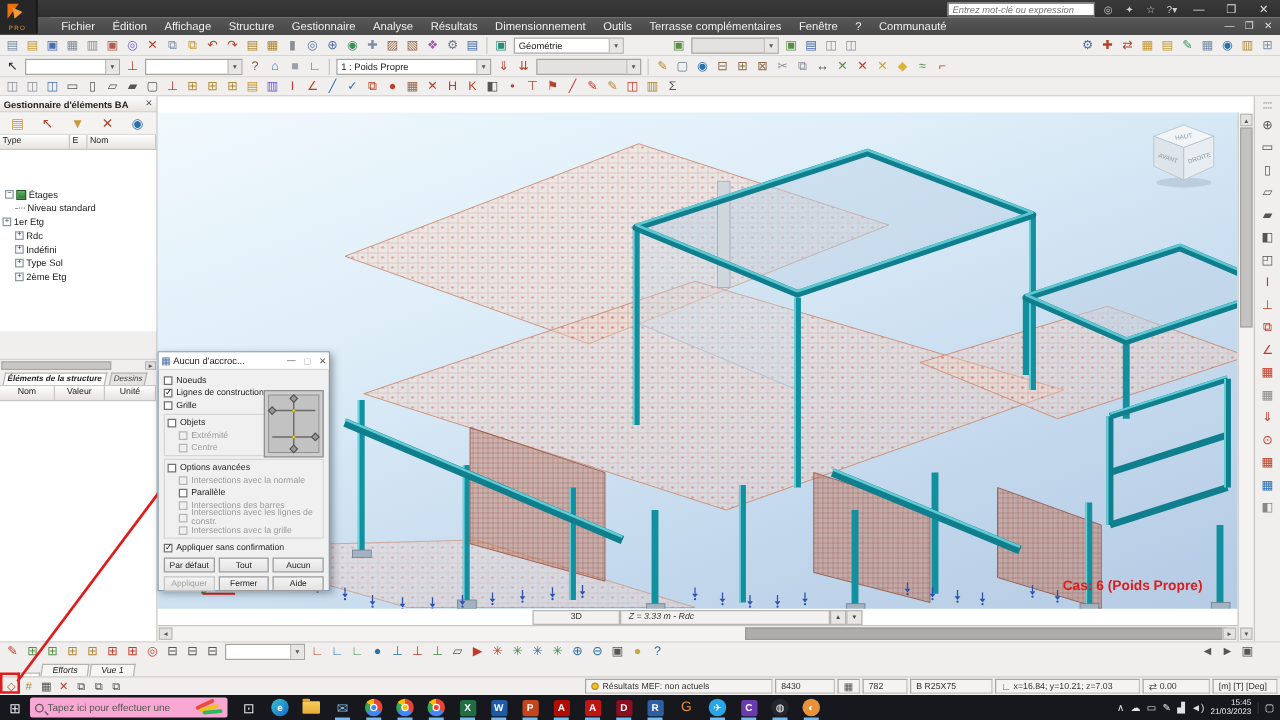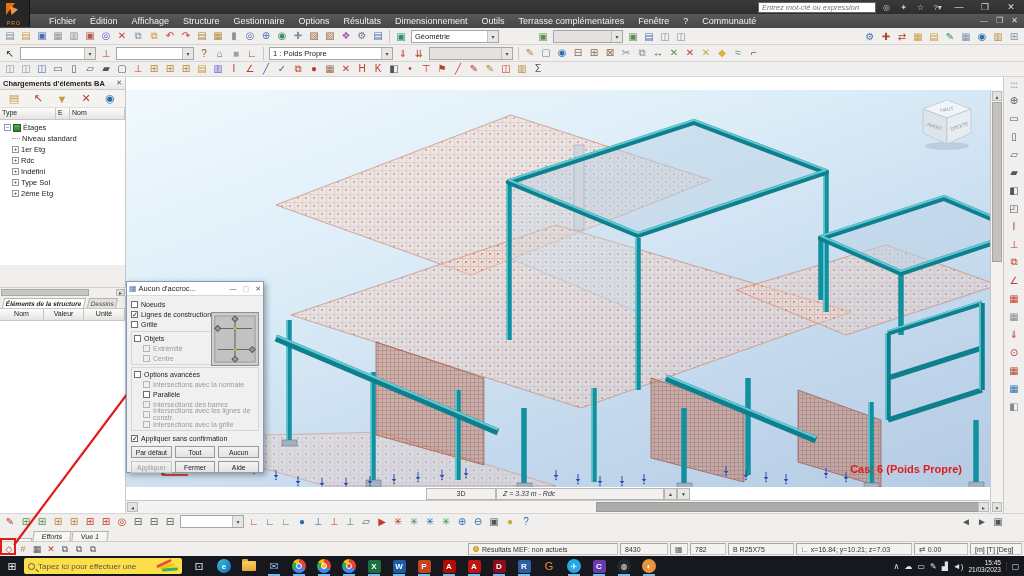--- a/index.html
+++ b/index.html
@@ -115,21 +115,21 @@
   #status-bar { position:absolute; left:0; top:541px; width:1024px; height:15px; background:#f0efee; border-top:1px solid #cfcdc9; display:flex; align-items:center; padding:0 2px; z-index:10; }
   #status-bar .ico { width:13px; font-size:9px; }
   .scell { height:12px; border:1px solid #c4c2bf; border-top-color:#a9a7a4; border-left-color:#a9a7a4; background:#f4f3f1;
     display:flex; align-items:center; font-size:7px; padding:0 4px; margin-left:2px; white-space:nowrap; overflow:hidden; color:#333; }
   .dot { width:6px; height:6px; border-radius:50%; background:#f3c11b; border:1px solid #b8912a; margin-right:3px; flex:0 0 auto; }
   .scico { font-size:8px; margin-right:2px; color:#555; }
 
   
   #taskbar { position:absolute; left:0; top:556px; width:1024px; height:20px; background:#16181d; display:flex; align-items:center; z-index:50; }
   #start-btn { width:24px; text-align:center; color:#e8eaed; font-size:11px; }
-  #tb-search { width:158px; height:16px; background:#fde047; border-radius:2px; display:flex; align-items:center; font-size:8px; color:#555; padding:0 4px; gap:3px; position:relative; }
+  #tb-search { width:158px; height:16px; background:#f9a8d4; border-radius:2px; display:flex; align-items:center; font-size:8px; color:#555; padding:0 4px; gap:3px; position:relative; }
   .mag { width:7px; height:7px; border:1.4px solid #555; border-radius:50%; position:relative; flex:0 0 auto; }
   .mag::after { content:""; position:absolute; left:6px; top:6px; width:4px; height:1.4px; background:#555; transform:rotate(45deg); }
   #pencils { position:absolute; right:2px; top:2px; width:26px; height:12px; }
   #pencils i { position:absolute; width:16px; height:3px; border-radius:2px; }
   #pencils i:nth-child(1){ background:#e84c3d; transform:rotate(-25deg); left:2px; top:2px; }
   #pencils i:nth-child(2){ background:#f1c40f; transform:rotate(-15deg); left:5px; top:5px; }
   #pencils i:nth-child(3){ background:#2eb85c; transform:rotate(-5deg); left:8px; top:8px; }
   #apps { display:flex; align-items:center; margin-left:8px; gap:7px; }
   .app { width:18px; height:18px; display:flex; align-items:center; justify-content:center; position:relative; }
   .app.run::after { content:""; position:absolute; bottom:-1px; left:3px; right:3px; height:2px; background:#76b9ed; }
@@ -170,21 +170,21 @@
       <span class="pro">PRO</span>
     </div>
   <div id="logo-drop">▾</div>
 
   <div id="menubar">
       <span class="mi">Fichier</span>
       <span class="mi">Édition</span>
       <span class="mi">Affichage</span>
       <span class="mi">Structure</span>
       <span class="mi">Gestionnaire</span>
-      <span class="mi">Options</span>
+      <span class="mi">Analyse</span>
       <span class="mi">Résultats</span>
       <span class="mi">Dimensionnement</span>
       <span class="mi">Outils</span>
       <span class="mi">Terrasse complémentaires</span>
       <span class="mi">Fenêtre</span>
       <span class="mi">?</span>
       <span class="mi">Communauté</span>
     </div>
   <div id="mdi-controls" style="position:absolute;top:14px;z-index:21;">— ❐ ✕</div>
 
@@ -230,46 +230,46 @@
     <span class="spacer"></span>
   </div>
 
   <div id="tb3" class="tbrow">
     <span id="tb3-icons"><span class="ico" style="color: rgb(138, 143, 152);">◫</span><span class="ico" style="color: rgb(138, 143, 152);">◫</span><span class="ico" style="color: rgb(74, 111, 174);">◫</span><span class="ico" style="color: rgb(85, 85, 85);">▭</span><span class="ico" style="color: rgb(85, 85, 85);">▯</span><span class="ico" style="color: rgb(85, 85, 85);">▱</span><span class="ico" style="color: rgb(85, 85, 85);">▰</span><span class="ico" style="color: rgb(85, 85, 85);">▢</span><span class="ico" style="color: rgb(196, 58, 42);">⊥</span><span class="ico" style="color: rgb(176, 137, 58);">⊞</span><span class="ico" style="color: rgb(176, 137, 58);">⊞</span><span class="ico" style="color: rgb(176, 137, 58);">⊞</span><span class="ico" style="color: rgb(200, 154, 58);">▤</span><span class="ico" style="color: rgb(106, 90, 205);">▥</span><span class="ico" style="color: rgb(196, 58, 42);">I</span><span class="ico" style="color: rgb(196, 58, 42);">∠</span><span class="ico" style="color: rgb(42, 111, 174);">╱</span><span class="ico" style="color: rgb(42, 111, 174);">✓</span><span class="ico" style="color: rgb(179, 67, 42);">⧉</span><span class="ico" style="color: rgb(196, 58, 42);">●</span><span class="ico" style="color: rgb(154, 106, 74);">▦</span><span class="ico" style="color: rgb(196, 58, 42);">✕</span><span class="ico" style="color: rgb(196, 58, 42);">H</span><span class="ico" style="color: rgb(196, 58, 42);">K</span><span class="ico" style="color: rgb(85, 85, 85);">◧</span><span class="ico" style="color: rgb(196, 58, 42);">•</span><span class="ico" style="color: rgb(196, 58, 42);">⊤</span><span class="ico" style="color: rgb(179, 67, 42);">⚑</span><span class="ico" style="color: rgb(196, 58, 42);">╱</span><span class="ico" style="color: rgb(196, 58, 42);">✎</span><span class="ico" style="color: rgb(176, 137, 58);">✎</span><span class="ico" style="color: rgb(196, 58, 42);">◫</span><span class="ico" style="color: rgb(176, 137, 58);">▥</span><span class="ico" style="color: rgb(85, 85, 85);">Σ</span></span>
     <span class="spacer"></span>
   </div>
 
   <div id="left-top-panel">
     <div class="panel-hdr">
-        <span>Chargements d'éléments BA</span>
+        <span>Gestionnaire d'éléments BA</span>
         <span class="x">✕</span>
       </div>
     <div id="gest-icons">
         <span class="ico" style="color: rgb(200, 154, 58);">▤</span>
         <span class="ico" style="color: rgb(179, 67, 42);">↖</span>
         <span class="ico" style="color: rgb(200, 154, 58);">▼</span>
         <span class="ico" style="color: rgb(179, 67, 42);">✕</span>
         <span class="ico" style="color: rgb(42, 111, 174);">◉</span>
       </div>
     <div class="cols-hdr">
       <span style="width:56px">Type</span>
       <span style="width:14px">E</span>
       <span style="flex:1">Nom</span>
     </div>
     <div id="tree">
-        <div class="trow" style="padding-left: 2px;">
+        <div class="trow" style="padding-left: 2px; margin-top: 28px;">
           <span class="texp">−</span>
           <span class="ticon"></span>
           <span>Étages</span>
         </div>
         <div class="trow" style="padding-left: 10px;">
           <span class="tnoexp"></span>
           <span>Niveau standard</span>
         </div>
-        <div class="trow" style="padding-left: 10px;">
+        <div class="trow" style="padding-left: 0;">
           <span class="texp">+</span>
           <span>1er Etg</span>
         </div>
         <div class="trow" style="padding-left: 10px;">
           <span class="texp">+</span>
           <span>Rdc</span>
         </div>
         <div class="trow" style="padding-left: 10px;">
           <span class="texp">+</span>
           <span>Indéfini</span>

